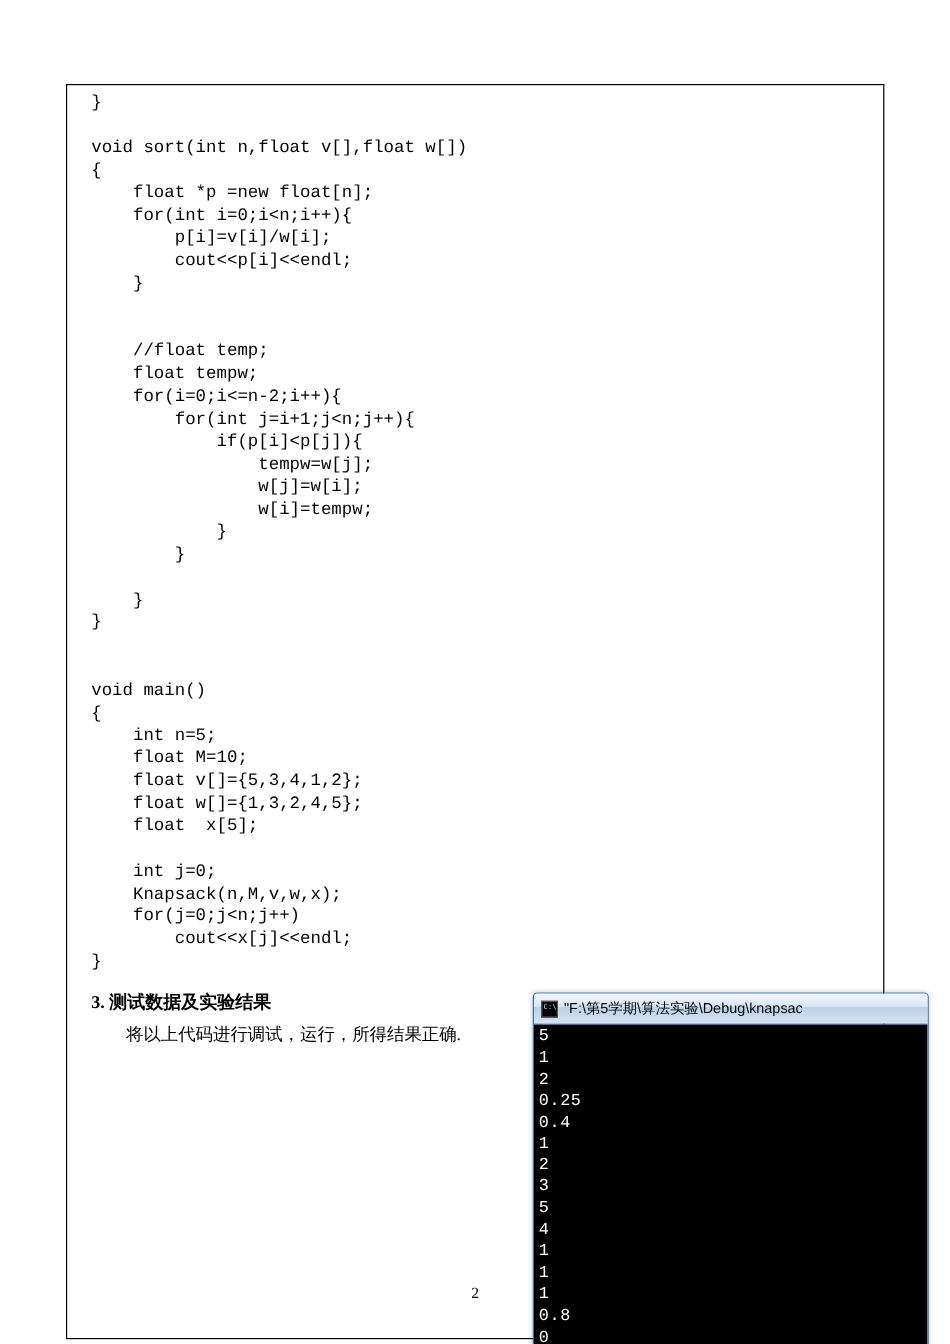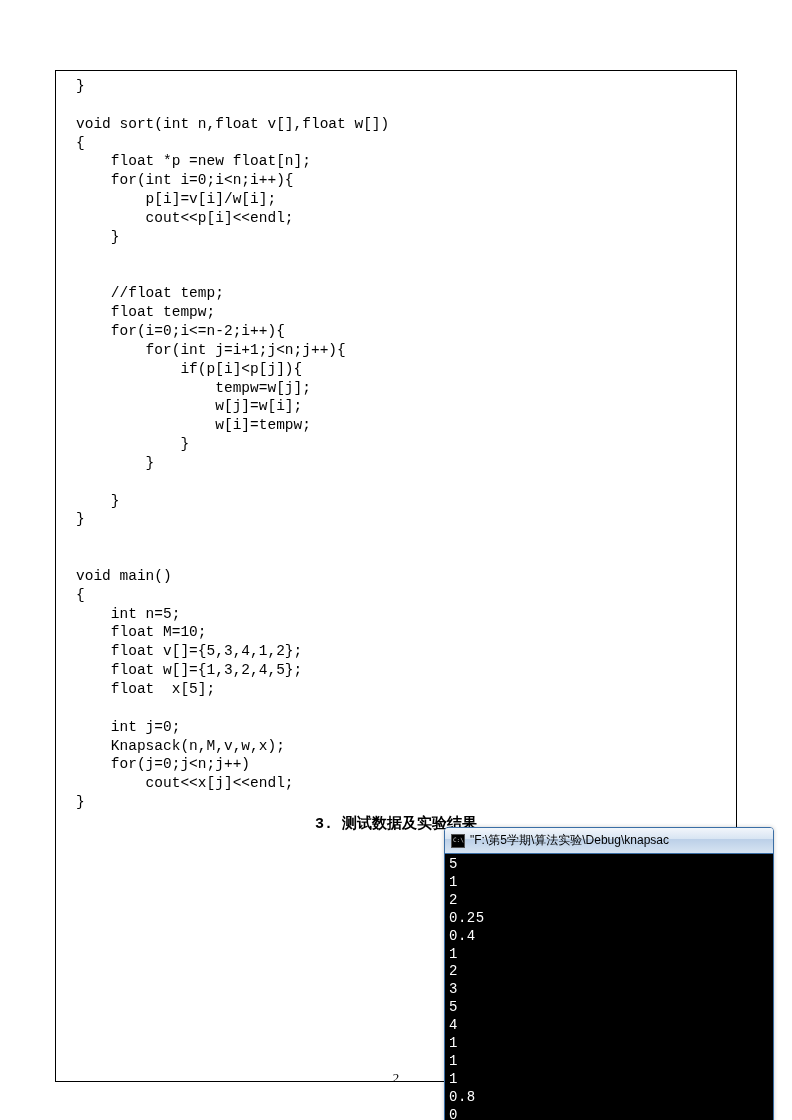--- a/index.html
+++ b/index.html
@@ -17,26 +17,25 @@
     position: relative;
   }
   .code-block {
     font-family: "Courier New", monospace;
     font-size: 14.5px;
     line-height: 1.3;
     white-space: pre;
     color: #000;
   }
   .section-heading {
-    font-family: Liberation Mono, monospace;
+    font-family: Liberation Serif, serif;
     font-size: 15px;
     font-weight: bold;
-    margin-top: 2px;
+    margin-top: 14px;
     margin-bottom: 8px;
-    text-align: center;
   }
   .body-text {
     font-family: "SimSun", "宋体", serif;
     font-size: 14.5px;
     text-indent: 2em;
     line-height: 1.5;
   }
   .page-number {
     position: absolute;
     bottom: 34px;
@@ -137,20 +136,21 @@
     float v[]={5,3,4,1,2};
     float w[]={1,3,2,4,5};
     float  x[5];
 
     int j=0;
     Knapsack(n,M,v,w,x);
     for(j=0;j&lt;n;j++)
         cout&lt;&lt;x[j]&lt;&lt;endl;
 }</div>
   <div class="section-heading">3. 测试数据及实验结果</div>
+  <div class="body-text">将以上代码进行调试，运行，所得结果正确.</div>
 </div>
 
 <div class="console-window">
   <div class="console-titlebar">
     <span class="console-icon"></span>
     <span class="console-title">"F:\第5学期\算法实验\Debug\knapsac</span>
   </div>
   <div class="console-body"><span>5
 1
 2

